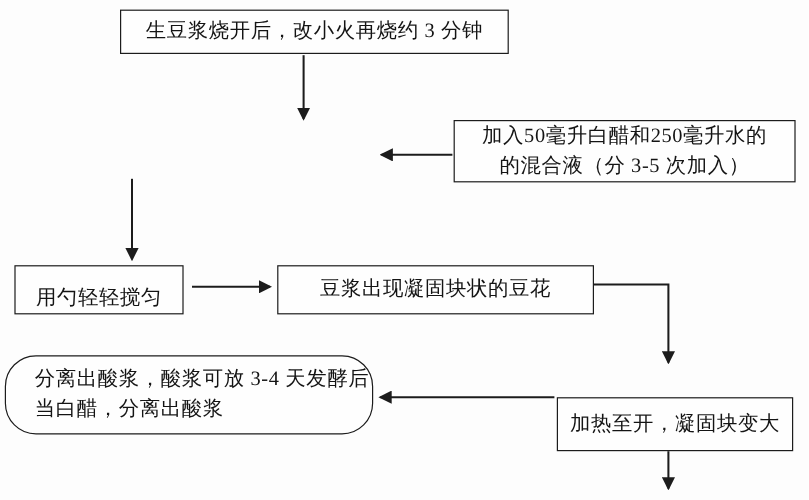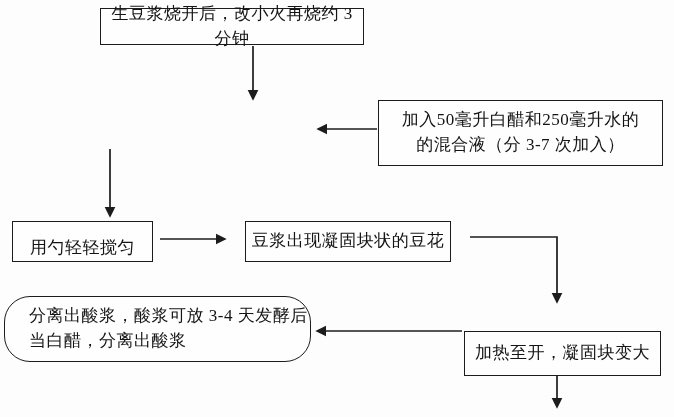--- a/index.html
+++ b/index.html
@@ -24,25 +24,25 @@
     display: flex;
     flex-direction: column;
     align-items: center;
     justify-content: center;
     text-align: center;
     font-size: 17px;
     line-height: 1.45;
     letter-spacing: 0.5px;
   }
   .node .line { display: block; width: 100%; }
-  #node-boil    { left: 100px; top: 8px;   width: 264px; height: 37px; }
+  #node-boil    { left: 100px; top: 8px;   width: 324px; height: 37px; }
   #node-cool    { left: 28px;  top: 104px; width: 284px; height: 44px; }
-  #node-vinegar { left: 378px; top: 100px; width: 285px; height: 66px; }
+  #node-vinegar { left: 378px; top: 100px; width: 285px; height: 52px; }
   #node-stir    { left: 12px;  top: 221px; width: 141px; height: 41px; justify-content: flex-end; }
-  #node-curd    { left: 245px; top: 221px; width: 206px; height: 41px; }
+  #node-curd    { left: 231px; top: 221px; width: 264px; height: 41px; }
   #node-heat    { left: 464px; top: 307px; width: 197px; height: 45px; margin-top: 24px; }
   #node-whey    { left: 4px;   top: 296px; width: 307px; height: 66px;
                   align-items: flex-start; text-align: left; padding-left: 24px; border-radius: 26px; }
   .edges {
     position: absolute;
     inset: 0;
     width: 674px;
     height: 417px;
     pointer-events: none;
   }
@@ -72,21 +72,21 @@
     <line x1="557" y1="353" x2="557" y2="407" marker-end="url(#arrow)"></line>
   </svg>
 
   <div class="node" id="node-boil">
     <span class="line">生豆浆烧开后，改小火再烧约 3 分钟</span>
   </div>
 
 
   <div class="node" id="node-vinegar">
     <span class="line">加入50毫升白醋和250毫升水的</span>
-    <span class="line">的混合液（分 3-7 次加入）</span>
+    <span class="line">的混合液（分 3-5 次加入）</span>
   </div>
 
   <div class="node" id="node-stir">
     <span class="line">用勺轻轻搅匀</span>
   </div>
 
   <div class="node" id="node-curd">
     <span class="line">豆浆出现凝固块状的豆花</span>
   </div>
 

